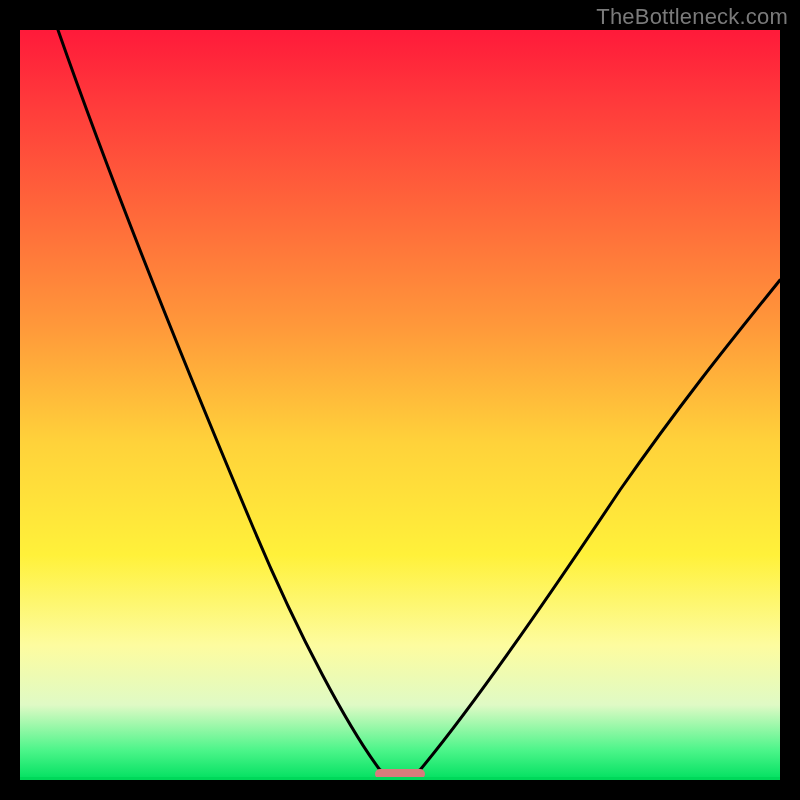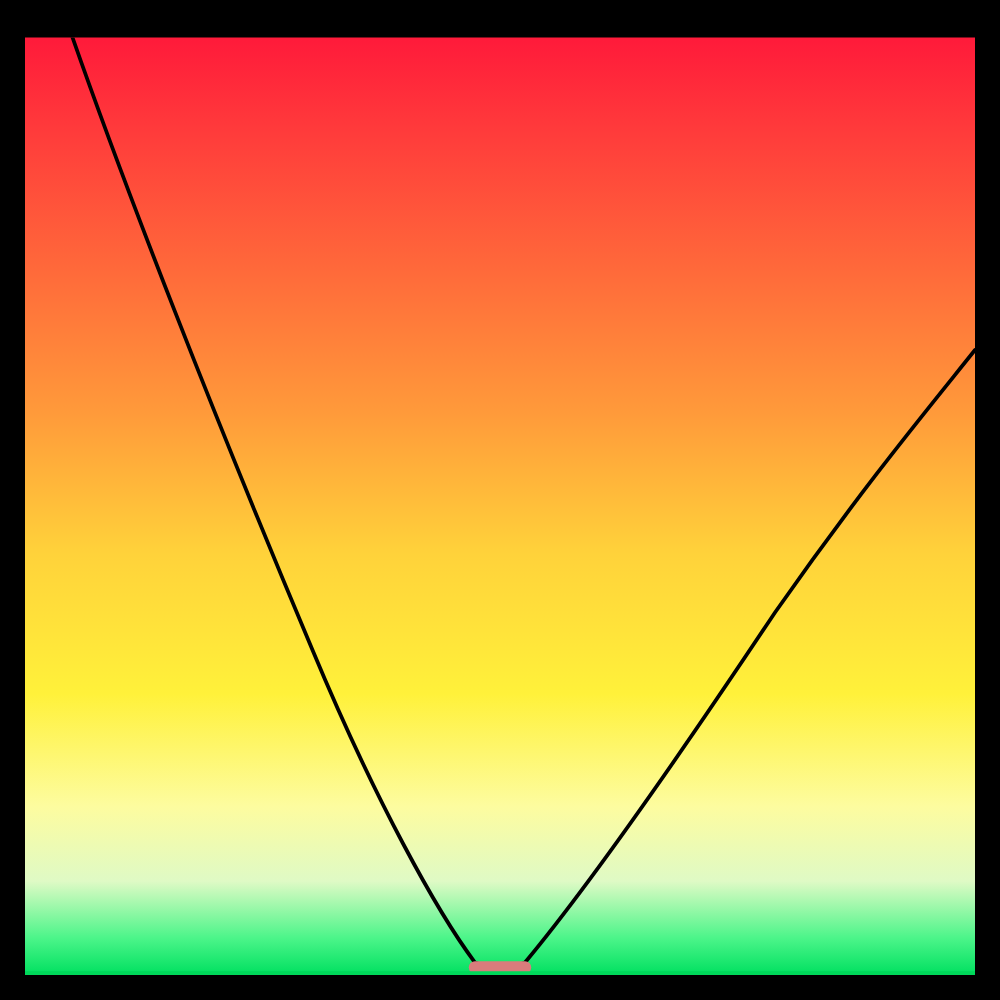--- a/index.html
+++ b/index.html
@@ -76,20 +76,21 @@
     bottom: 0;
     height: 3px;
     background: #00d85a;
   }
 </style>
 </head>
 <body>
 
 <div class="frame">
 
+  <div class="watermark">TheBottleneck.com</div>
 
   <div class="plot-area">
 
     <svg class="curve-svg" viewBox="0 0 760 750" preserveAspectRatio="none">
 
       <path class="curve-path" d="M 38 0
                C 80 120, 150 300, 230 490
                C 280 610, 330 700, 360 740
                L 380 748"></path>
 

